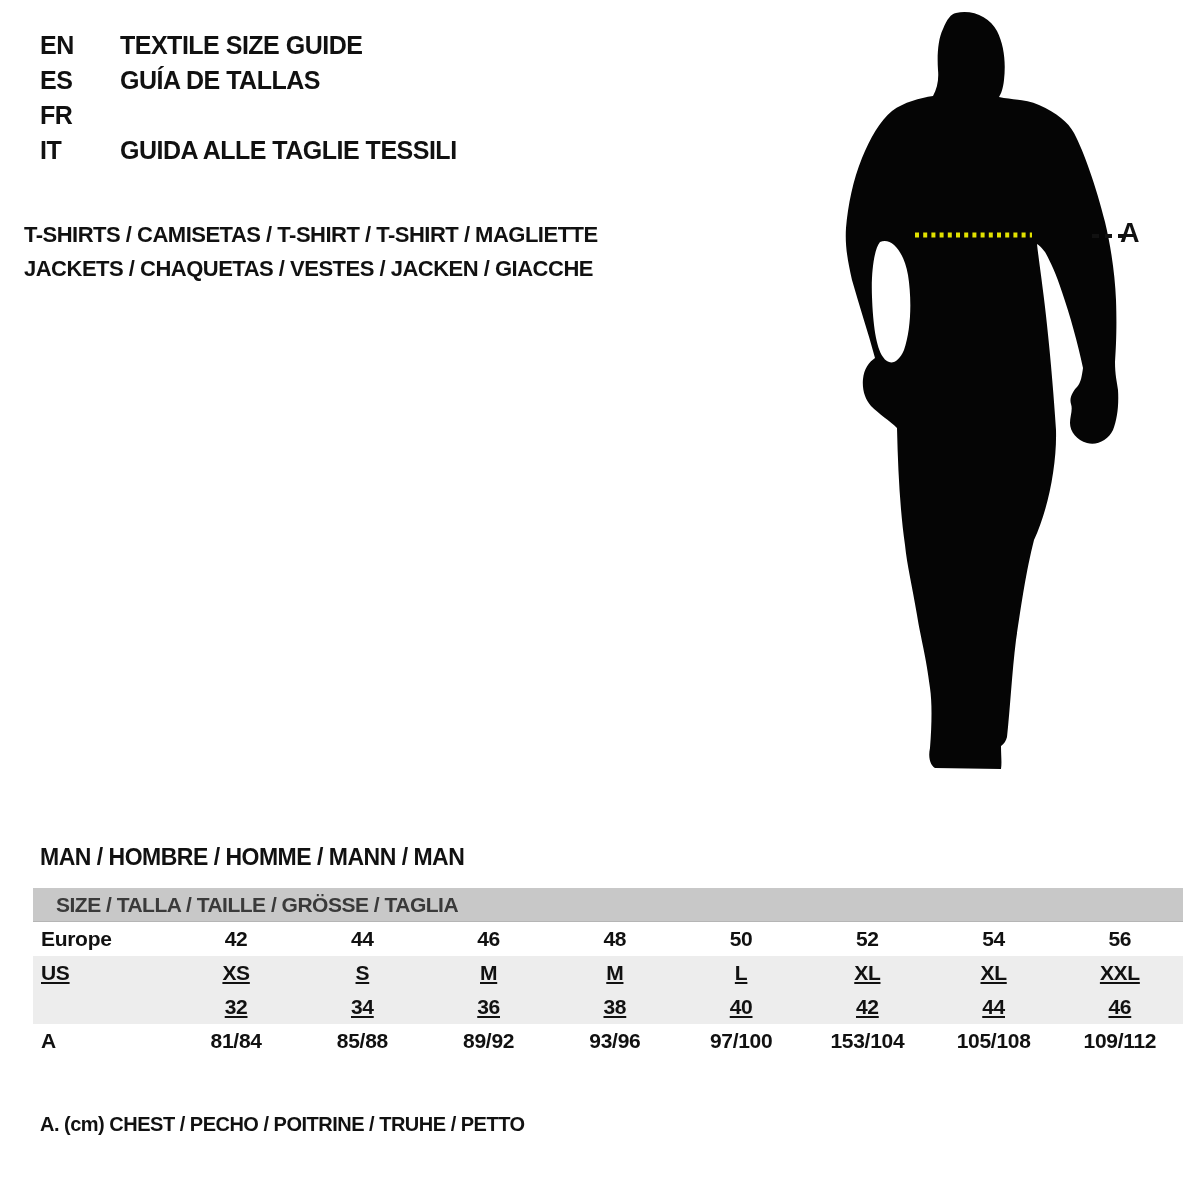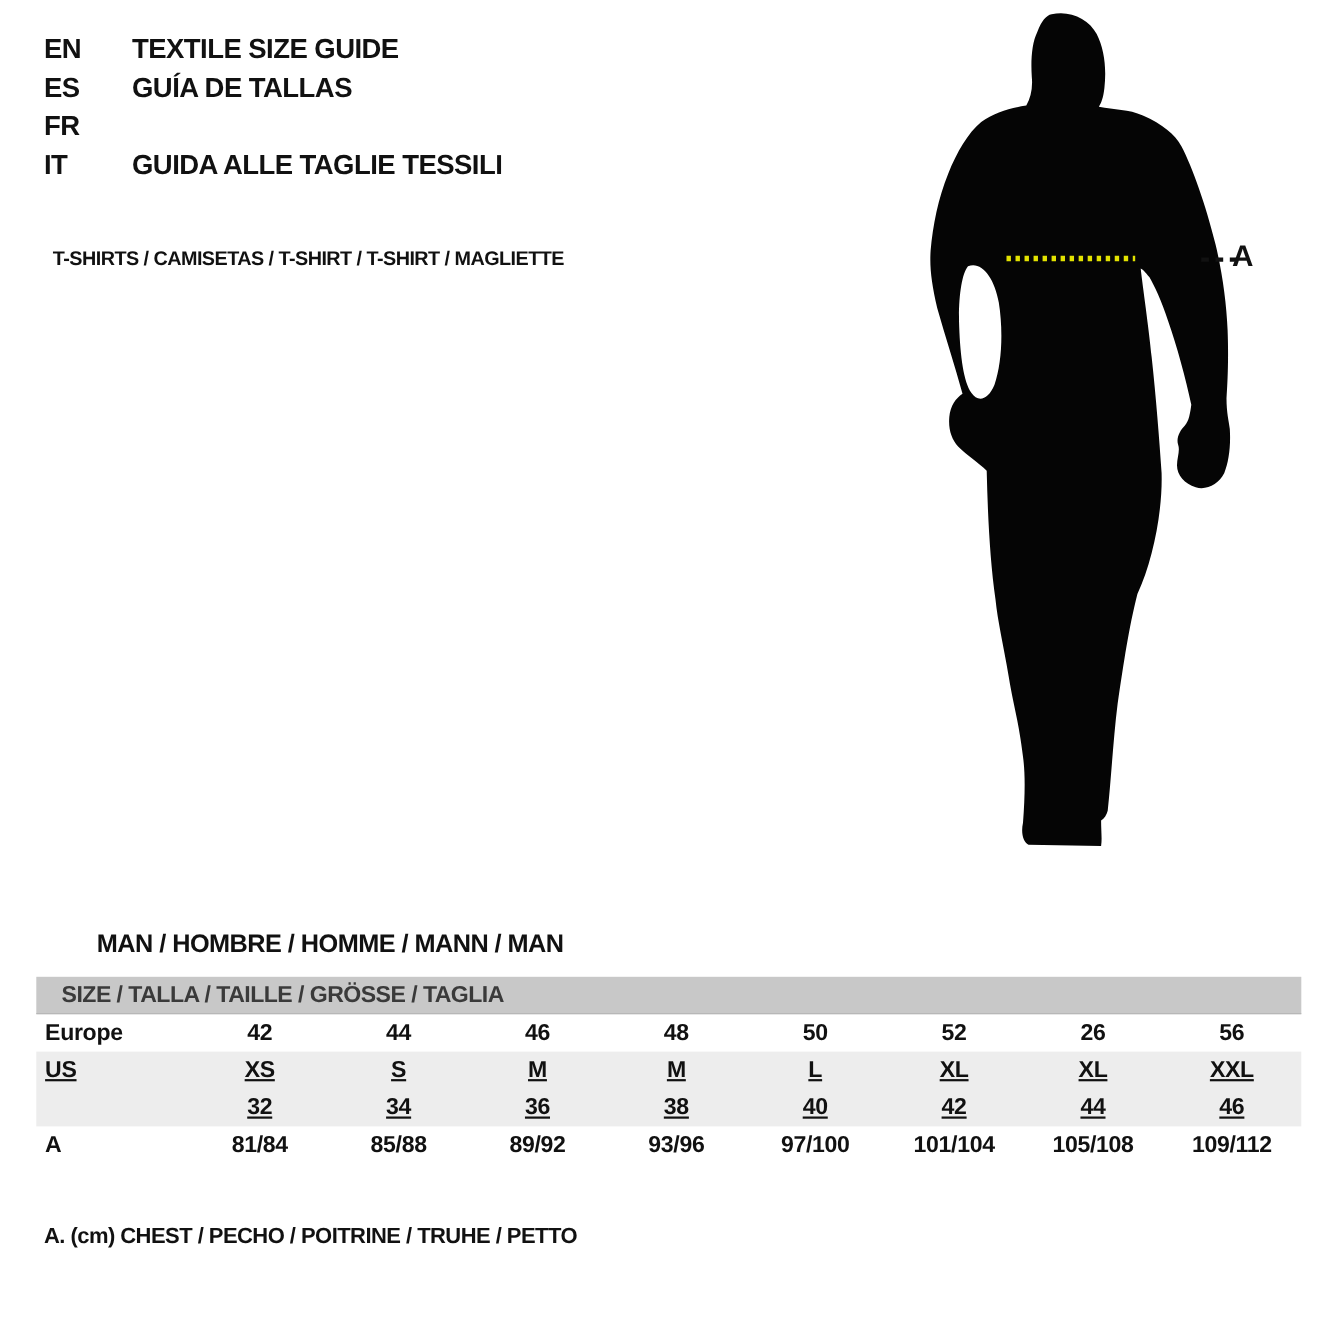--- a/index.html
+++ b/index.html
@@ -33,23 +33,23 @@
     font-size: 25px;
     letter-spacing: -0.5px;
     line-height: 35px;
   }
   .lang-row { display: flex; }
   .lang-code { width: 80px; flex: 0 0 80px; }
 
   
   .categories {
     position: absolute;
-    left: 48px;
+    left: 24px;
     top: 218px;
-    font-size: 18px;
+    font-size: 22px;
     letter-spacing: -0.5px;
     line-height: 34px;
   }
 
   
   .figure-svg {
     position: absolute;
     left: 820px;
     top: 0;
     width: 380px;
@@ -75,21 +75,20 @@
     font-size: 27px;
   }
 
   
   .section-title {
     position: absolute;
     left: 40px;
     top: 844px;
     font-size: 23px;
     letter-spacing: -0.5px;
-    margin-left: 48px;
   }
 
   
   .size-table {
     position: absolute;
     left: 33px;
     top: 888px;
     width: 1150px;
   }
   .t-header {
@@ -141,20 +140,21 @@
       <span class="lang-code">FR</span>
     </div>
     <div class="lang-row">
       <span class="lang-code">IT</span>
       <span class="lang-title">GUIDA ALLE TAGLIE TESSILI</span>
     </div>
   </div>
 
   <div class="categories">
     <div>T-SHIRTS / CAMISETAS / T-SHIRT / T-SHIRT / MAGLIETTE</div>
+    <div>JACKETS / CHAQUETAS / VESTES / JACKEN / GIACCHE</div>
   </div>
 
   <svg class="figure-svg" viewBox="0 0 380 800" xmlns="http://www.w3.org/2000/svg" aria-hidden="true">
     <path class="silhouette" fill-rule="evenodd" d="
       M 136 13
       C 152 9 170 17 177 31
       C 184 45 186 62 184 80
       C 183 89 181 94 179 97
       C 193 100 206 99 219 105
       C 237 113 248 122 254 133
@@ -214,21 +214,21 @@
     <div class="t-header">SIZE / TALLA / TAILLE / GRÖSSE / TAGLIA</div>
 
     <div class="t-row">
       <span class="t-label">Europe</span>
       <span class="t-cell">42</span>
       <span class="t-cell">44</span>
       <span class="t-cell">46</span>
       <span class="t-cell">48</span>
       <span class="t-cell">50</span>
       <span class="t-cell">52</span>
-      <span class="t-cell">26</span>
+      <span class="t-cell">54</span>
       <span class="t-cell">56</span>
     </div>
 
     <div class="t-row shaded">
       <span class="t-label">US</span>
       <span class="t-cell">XS</span>
       <span class="t-cell">S</span>
       <span class="t-cell">M</span>
       <span class="t-cell">M</span>
       <span class="t-cell">L</span>
@@ -249,21 +249,21 @@
       <span class="t-cell">46</span>
     </div>
 
     <div class="t-row">
       <span class="t-label">A</span>
       <span class="t-cell">81/84</span>
       <span class="t-cell">85/88</span>
       <span class="t-cell">89/92</span>
       <span class="t-cell">93/96</span>
       <span class="t-cell">97/100</span>
-      <span class="t-cell">101/104</span>
+      <span class="t-cell">153/104</span>
       <span class="t-cell">105/108</span>
       <span class="t-cell">109/112</span>
     </div>
   </div>
 
   <div class="footnote">A. (cm) CHEST / PECHO / POITRINE / TRUHE / PETTO</div>
 
 </div>
 
 </body></html>

